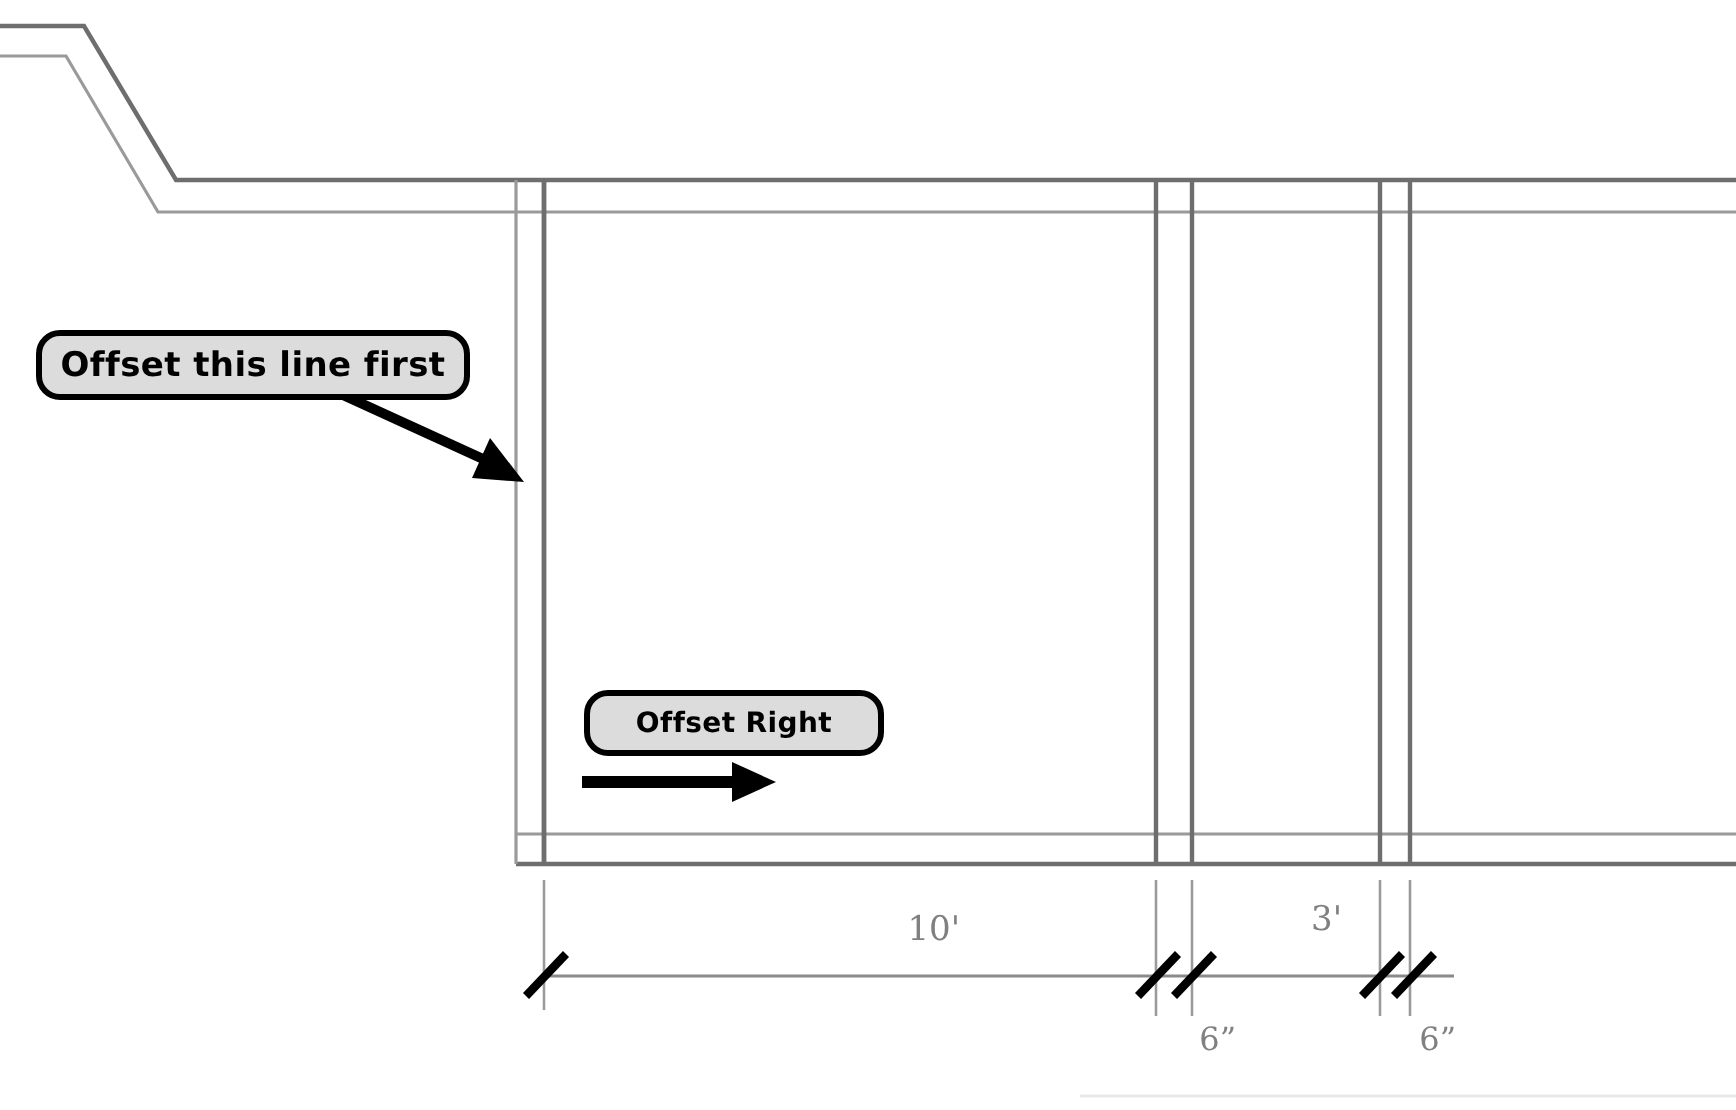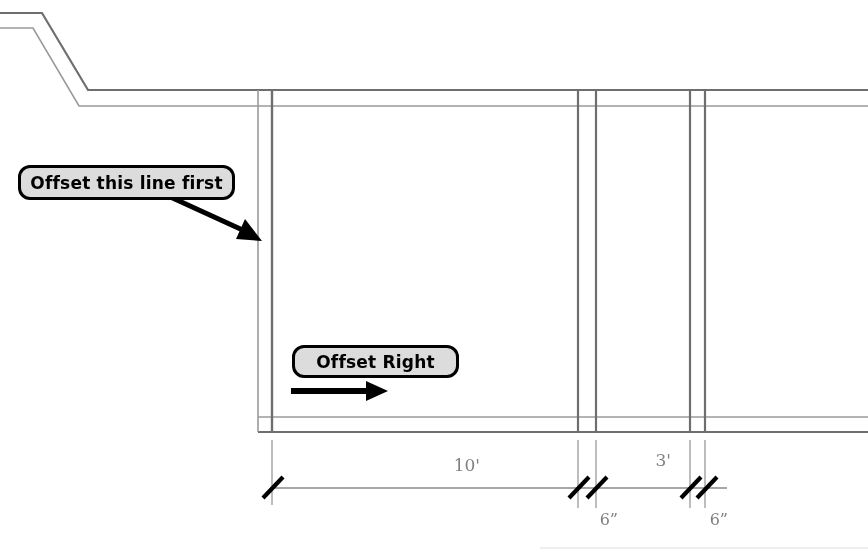--- a/index.html
+++ b/index.html
@@ -42,23 +42,23 @@
   #callout-line-first {
     left: 18px;
     top: 165px;
     width: 217px;
     height: 35px;
     font-size: 17px;
   }
   #callout-offset-right {
     left: 292px;
     top: 345px;
-    width: 167px;
+    width: 150px;
     height: 33px;
-    font-size: 17px;
+    font-size: 14px;
   }
   .dim-label {
     position: absolute;
     color: #808080;
     font-family: "DejaVu Serif", serif;
     font-size: 17px;
     text-align: right;
     white-space: nowrap;
   }
   #dim-10ft { left: 390px; top: 455px; width: 90px; }

